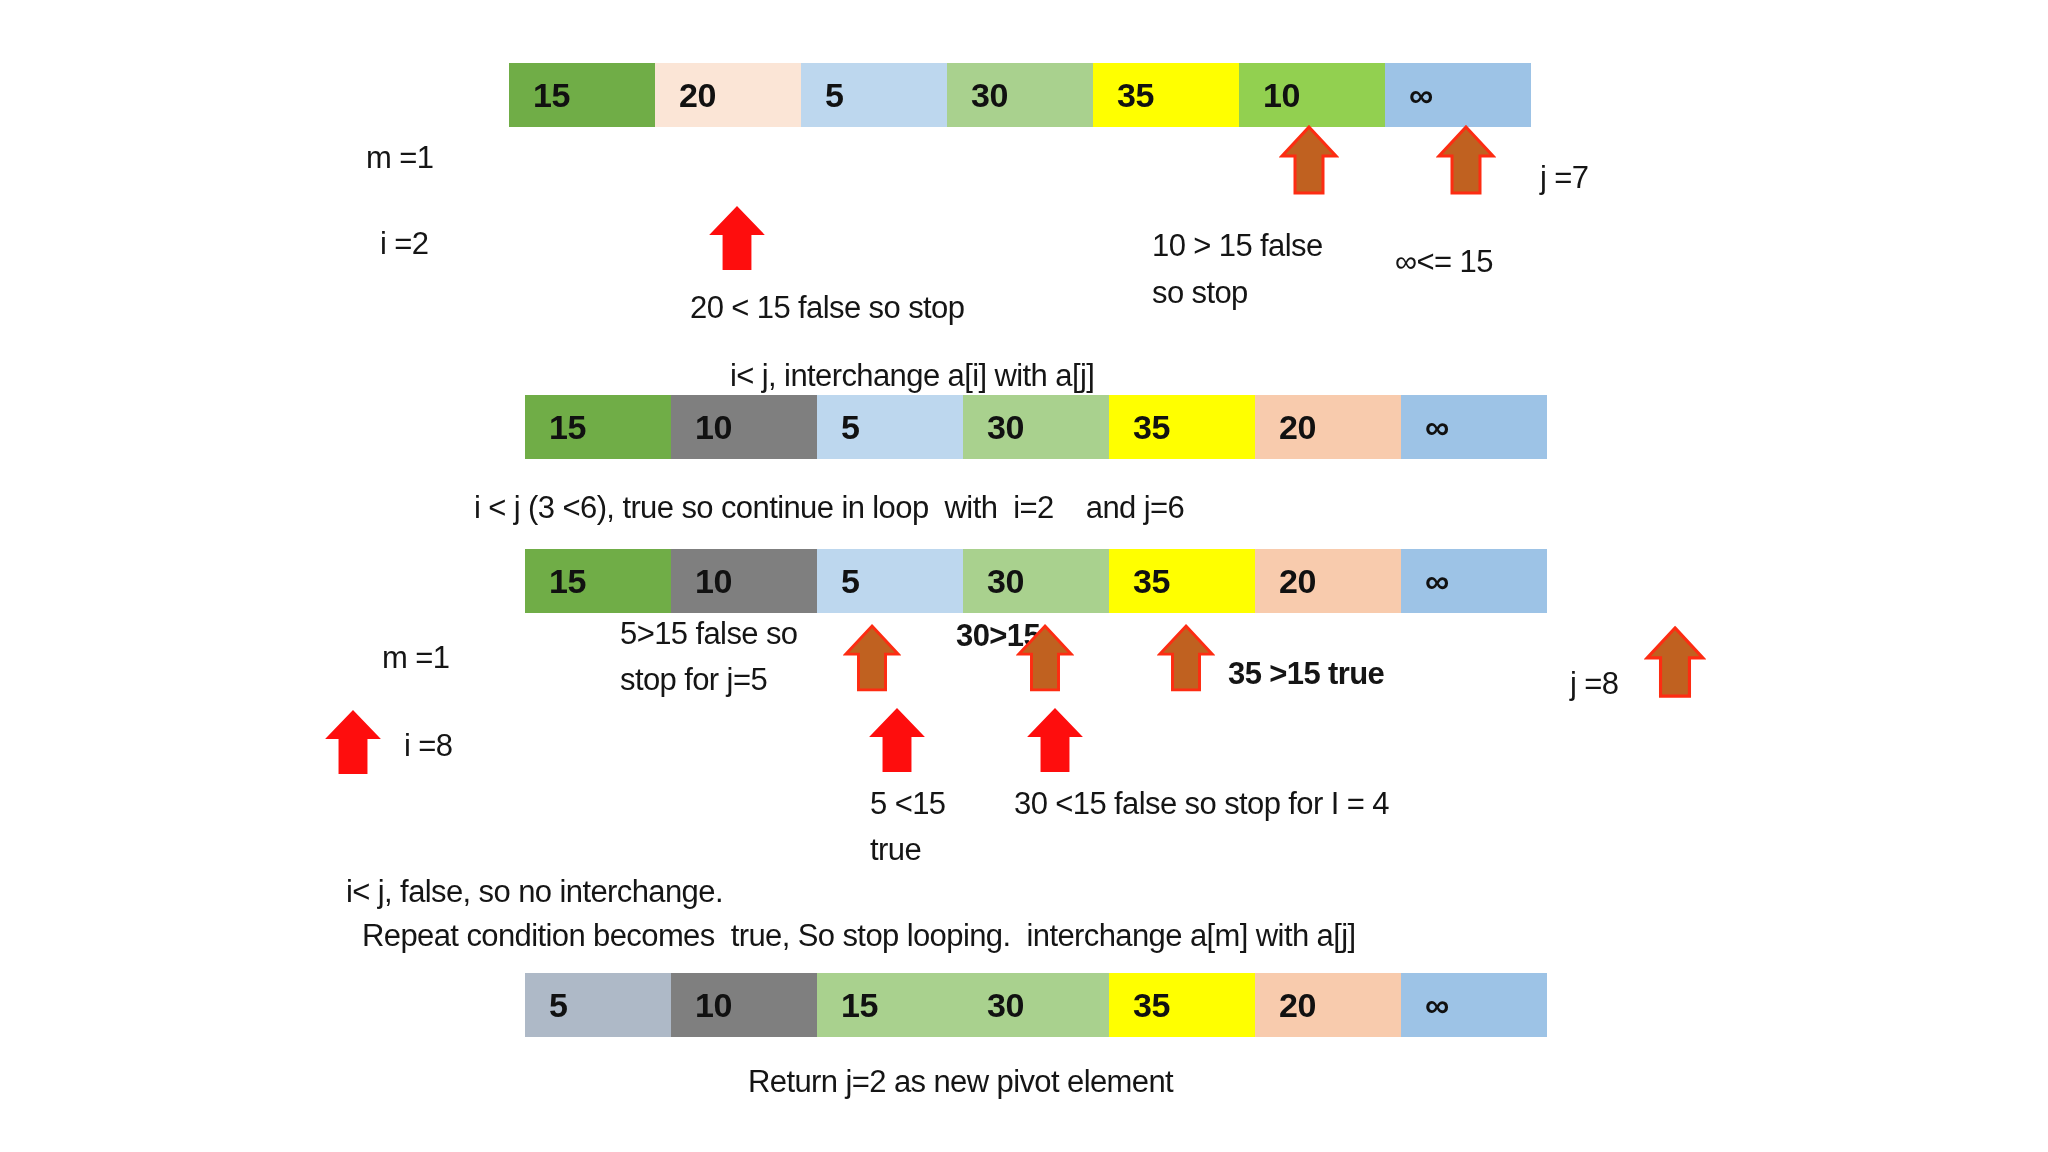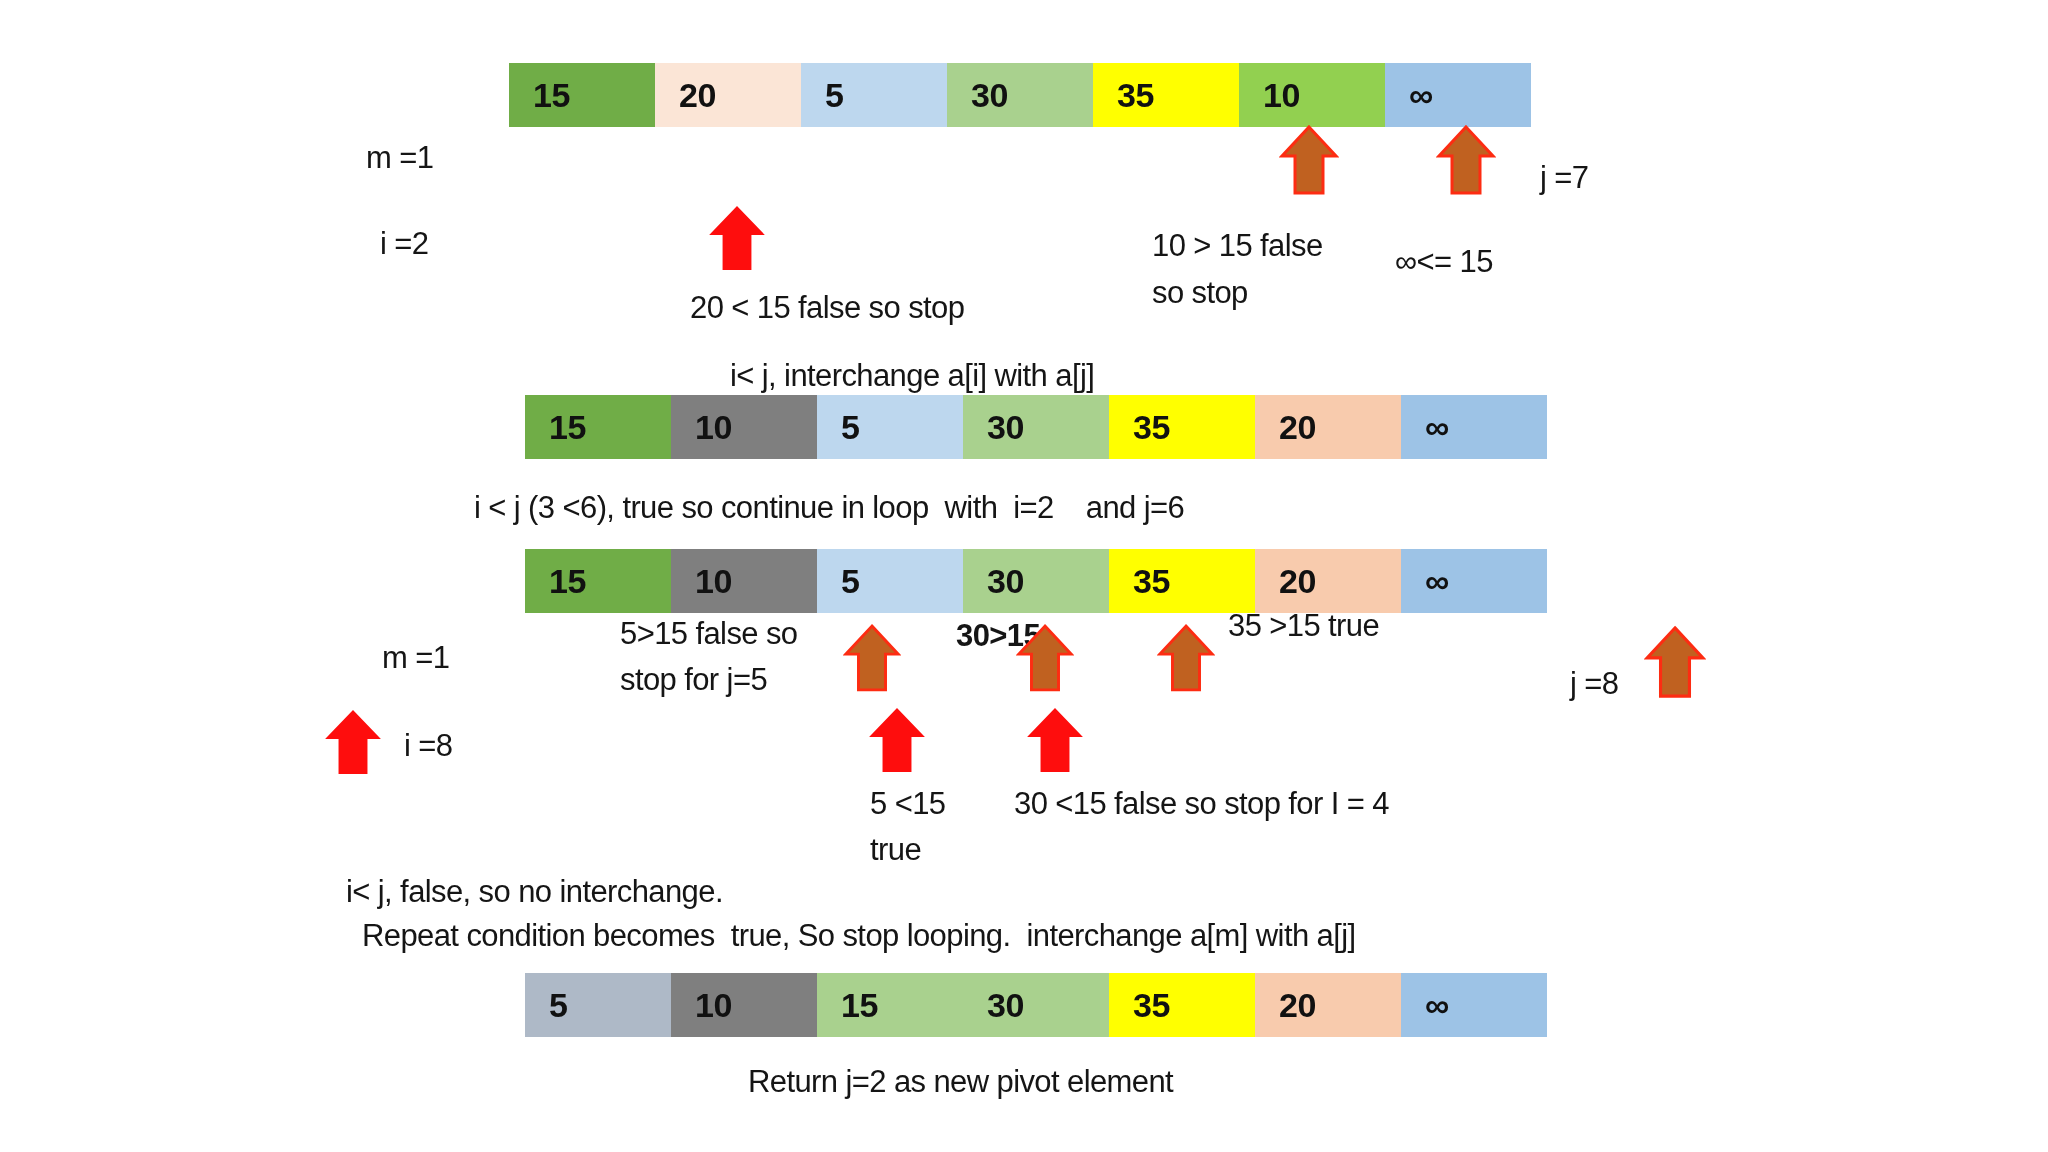--- a/index.html
+++ b/index.html
@@ -92,21 +92,21 @@
     <div class="cell" style="background-color: rgb(169, 209, 142);">30</div>
     <div class="cell" style="background-color: rgb(255, 255, 0);">35</div>
     <div class="cell" style="background-color: rgb(248, 203, 173);">20</div>
     <div class="cell" style="background-color: rgb(157, 195, 230);">∞</div>
   </div>
 
   <div class="txt" style="left:382px;top:640px;">m =1</div>
   <div class="txt" style="left:620px;top:616px;">5&gt;15 false so</div>
   <div class="txt" style="left:620px;top:662px;">stop for j=5</div>
   <div class="txt" style="left:956px;top:618px;font-weight:bold;">30&gt;15</div>
-  <div class="txt" style="left:1228px;top:608px;">35 &gt;15 true</div>
+  <div class="txt" style="left:1228px;top:656px;font-weight:bold;">35 &gt;15 true</div>
   <div class="txt" style="left:1570px;top:666px;">j =8</div>
   <div class="txt" style="left:404px;top:728px;">i =8</div>
 
   <svg class="arrow" style="left:843px;top:621px;" width="58" height="74" viewBox="0 0 60 72">
     <path d="M30 3 L57 32 L44 32 L44 69 L16 69 L16 32 L3 32 Z" stroke-width="3" style="fill: rgb(192, 97, 32); stroke: rgb(253, 44, 18);"></path>
   </svg>
   <svg class="arrow" style="left:1016px;top:621px;" width="58" height="74" viewBox="0 0 60 72">
     <path d="M30 3 L57 32 L44 32 L44 69 L16 69 L16 32 L3 32 Z" stroke-width="3" style="fill: rgb(192, 97, 32); stroke: rgb(253, 44, 18);"></path>
   </svg>
   <svg class="arrow" style="left:1157px;top:621px;" width="58" height="74" viewBox="0 0 60 72">

